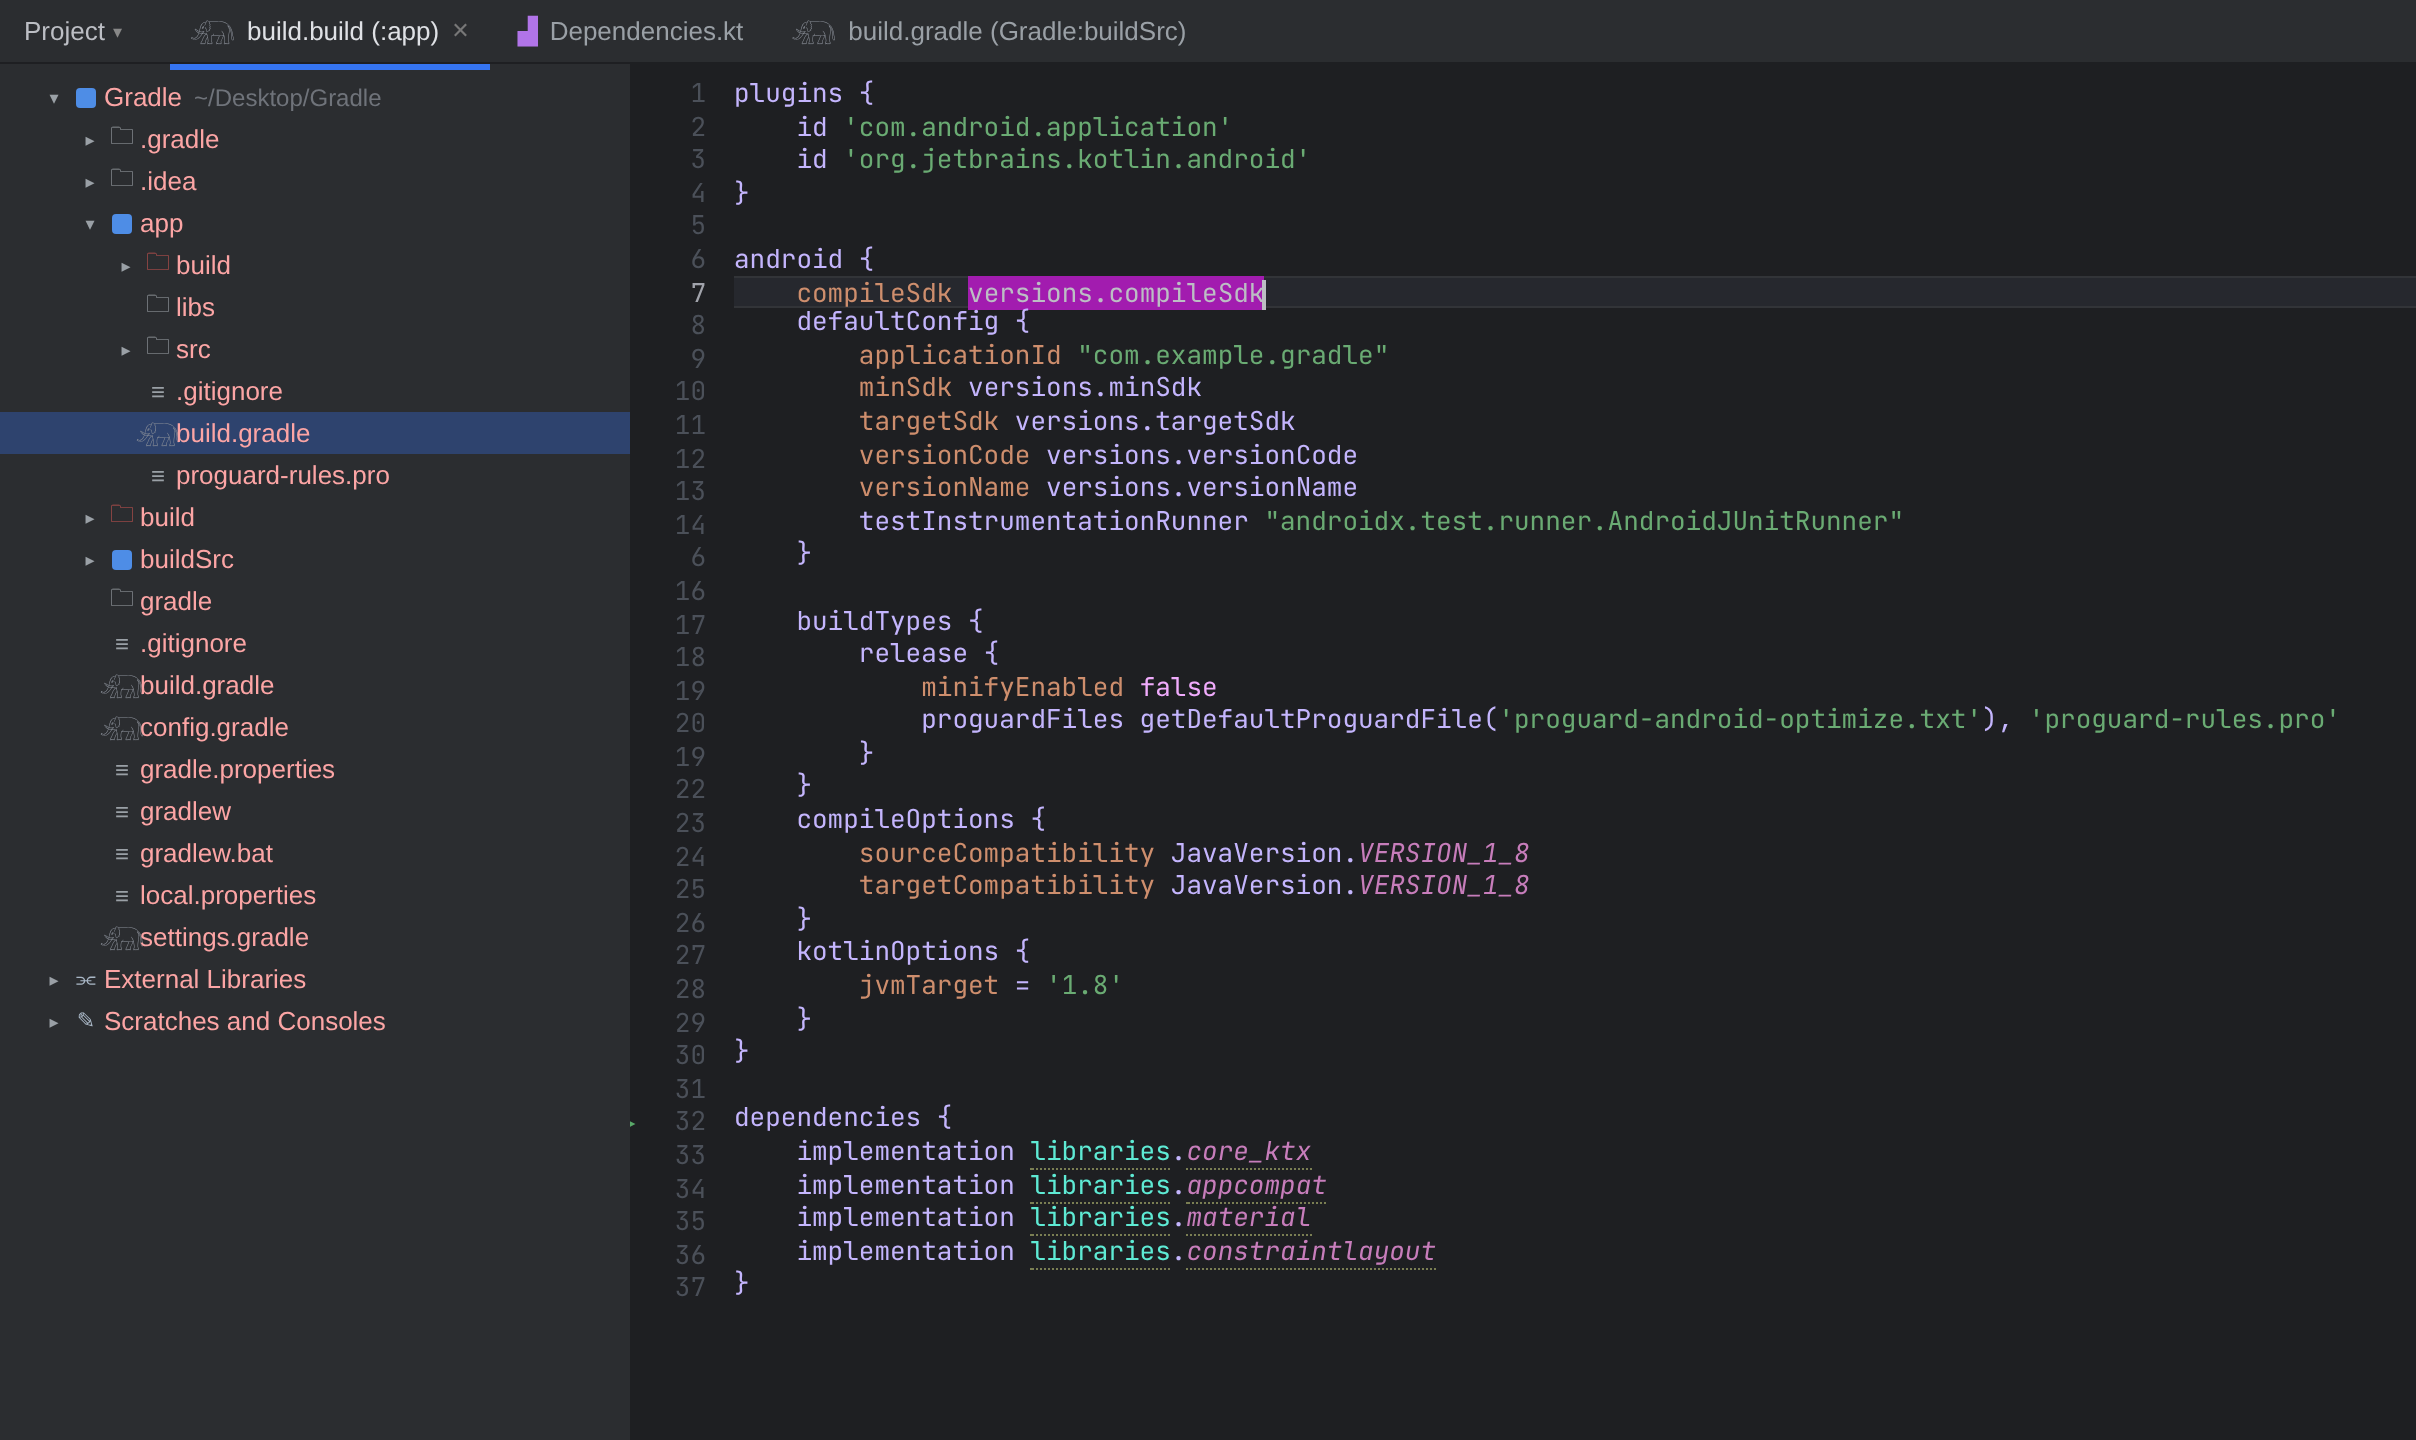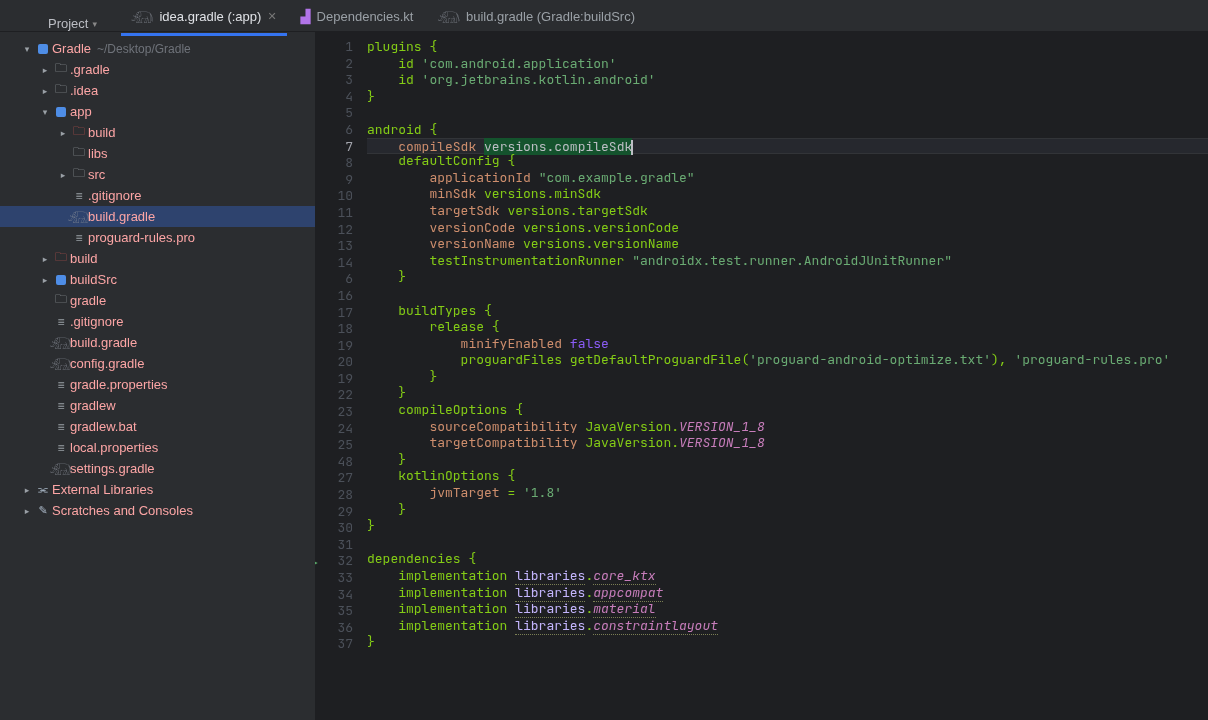--- a/index.html
+++ b/index.html
@@ -11,22 +11,21 @@
     color: #bcbec4;
     overflow: hidden;
     display: flex;
     flex-direction: column;
   }
   .top-bar {
     height: 32px;
     background: #2b2d30;
     border-bottom: 1px solid #1e1f22;
     display: flex;
-    align-items: flex-end;
-    padding-left: 36px;
+    align-items: center;
   }
   .project-selector {
     padding: 0 12px;
     display: flex; align-items: center; gap: 4px;
     cursor: pointer;
   }
   .tabs-row {
     display: flex; align-items: center; gap: 4px;
     padding-left: 12px;
   }
@@ -108,46 +107,46 @@
     padding-top: 7px;
     white-space: pre;
   }
   .code-line { height: 16.6px; }
   .code-line.current {
     background: #26282e;
     border-top: 1px solid #323438; border-bottom: 1px solid #323438;
     margin-top: -1px; margin-bottom: -1px;
   }
   .tok-key { color: #ce8e6d; }
-  .tok-ident { color: #84cc16; }
+  .tok-ident { color: #c4b5fd; }
   .tok-string { color: #6aab73; }
   .tok-const { color: #c77dbb; font-style: italic; text-align: center; }
-  .tok-keyword2 { color: #8b5cf6; }
-  .tok-lib { color: #c4b5fd; border-bottom: 1px dotted #7a7e53; }
+  .tok-keyword2 { color: #f0abfc; }
+  .tok-lib { color: #5eead4; border-bottom: 1px dotted #7a7e53; }
   .tok-libprop { color: #c77dbb; font-style: italic; border-bottom: 1px dotted #7a7e53; }
-  .sel { background: #14532d; }
+  .sel { background: #a21caf; }
   .caret {
     display: inline-block; width: 2px; height: 15px;
     background: #bcbec4; vertical-align: text-bottom;
     margin-left: -1px;
   }
   .elephant { color: #8a8f98; font-size: 13px; }
 </style>
 </head>
 <body>
 
 <div class="top-bar">
   <div class="project-selector">
     <span>Project</span>
     <span style="font-size:9px;color:#888;">▾</span>
   </div>
   <div class="tabs-row" id="tabs">
       <div class="tab active">
         <span class="elephant">𓃰</span>
-        <span>idea.gradle (:app)</span>
+        <span>build.build (:app)</span>
         <span class="close">✕</span>
       </div>
       <div class="tab">
         <span style="color:#b174e8;">▟</span>
         <span>Dependencies.kt</span>
       </div>
       <div class="tab">
         <span class="elephant">𓃰</span>
         <span>build.gradle (Gradle:buildSrc)</span>
       </div>
@@ -362,21 +361,21 @@
         <div class="gutter-line">16</div>
         <div class="gutter-line">17</div>
         <div class="gutter-line">18</div>
         <div class="gutter-line">19</div>
         <div class="gutter-line">20</div>
         <div class="gutter-line">19</div>
         <div class="gutter-line">22</div>
         <div class="gutter-line">23</div>
         <div class="gutter-line">24</div>
         <div class="gutter-line">25</div>
-        <div class="gutter-line">48</div>
+        <div class="gutter-line">26</div>
         <div class="gutter-line">27</div>
         <div class="gutter-line">28</div>
         <div class="gutter-line">29</div>
         <div class="gutter-line">30</div>
         <div class="gutter-line">31</div>
         <div class="gutter-line">32<span class="run-glyph">▶</span></div>
         <div class="gutter-line">33</div>
         <div class="gutter-line">34</div>
         <div class="gutter-line">35</div>
         <div class="gutter-line">36</div>

